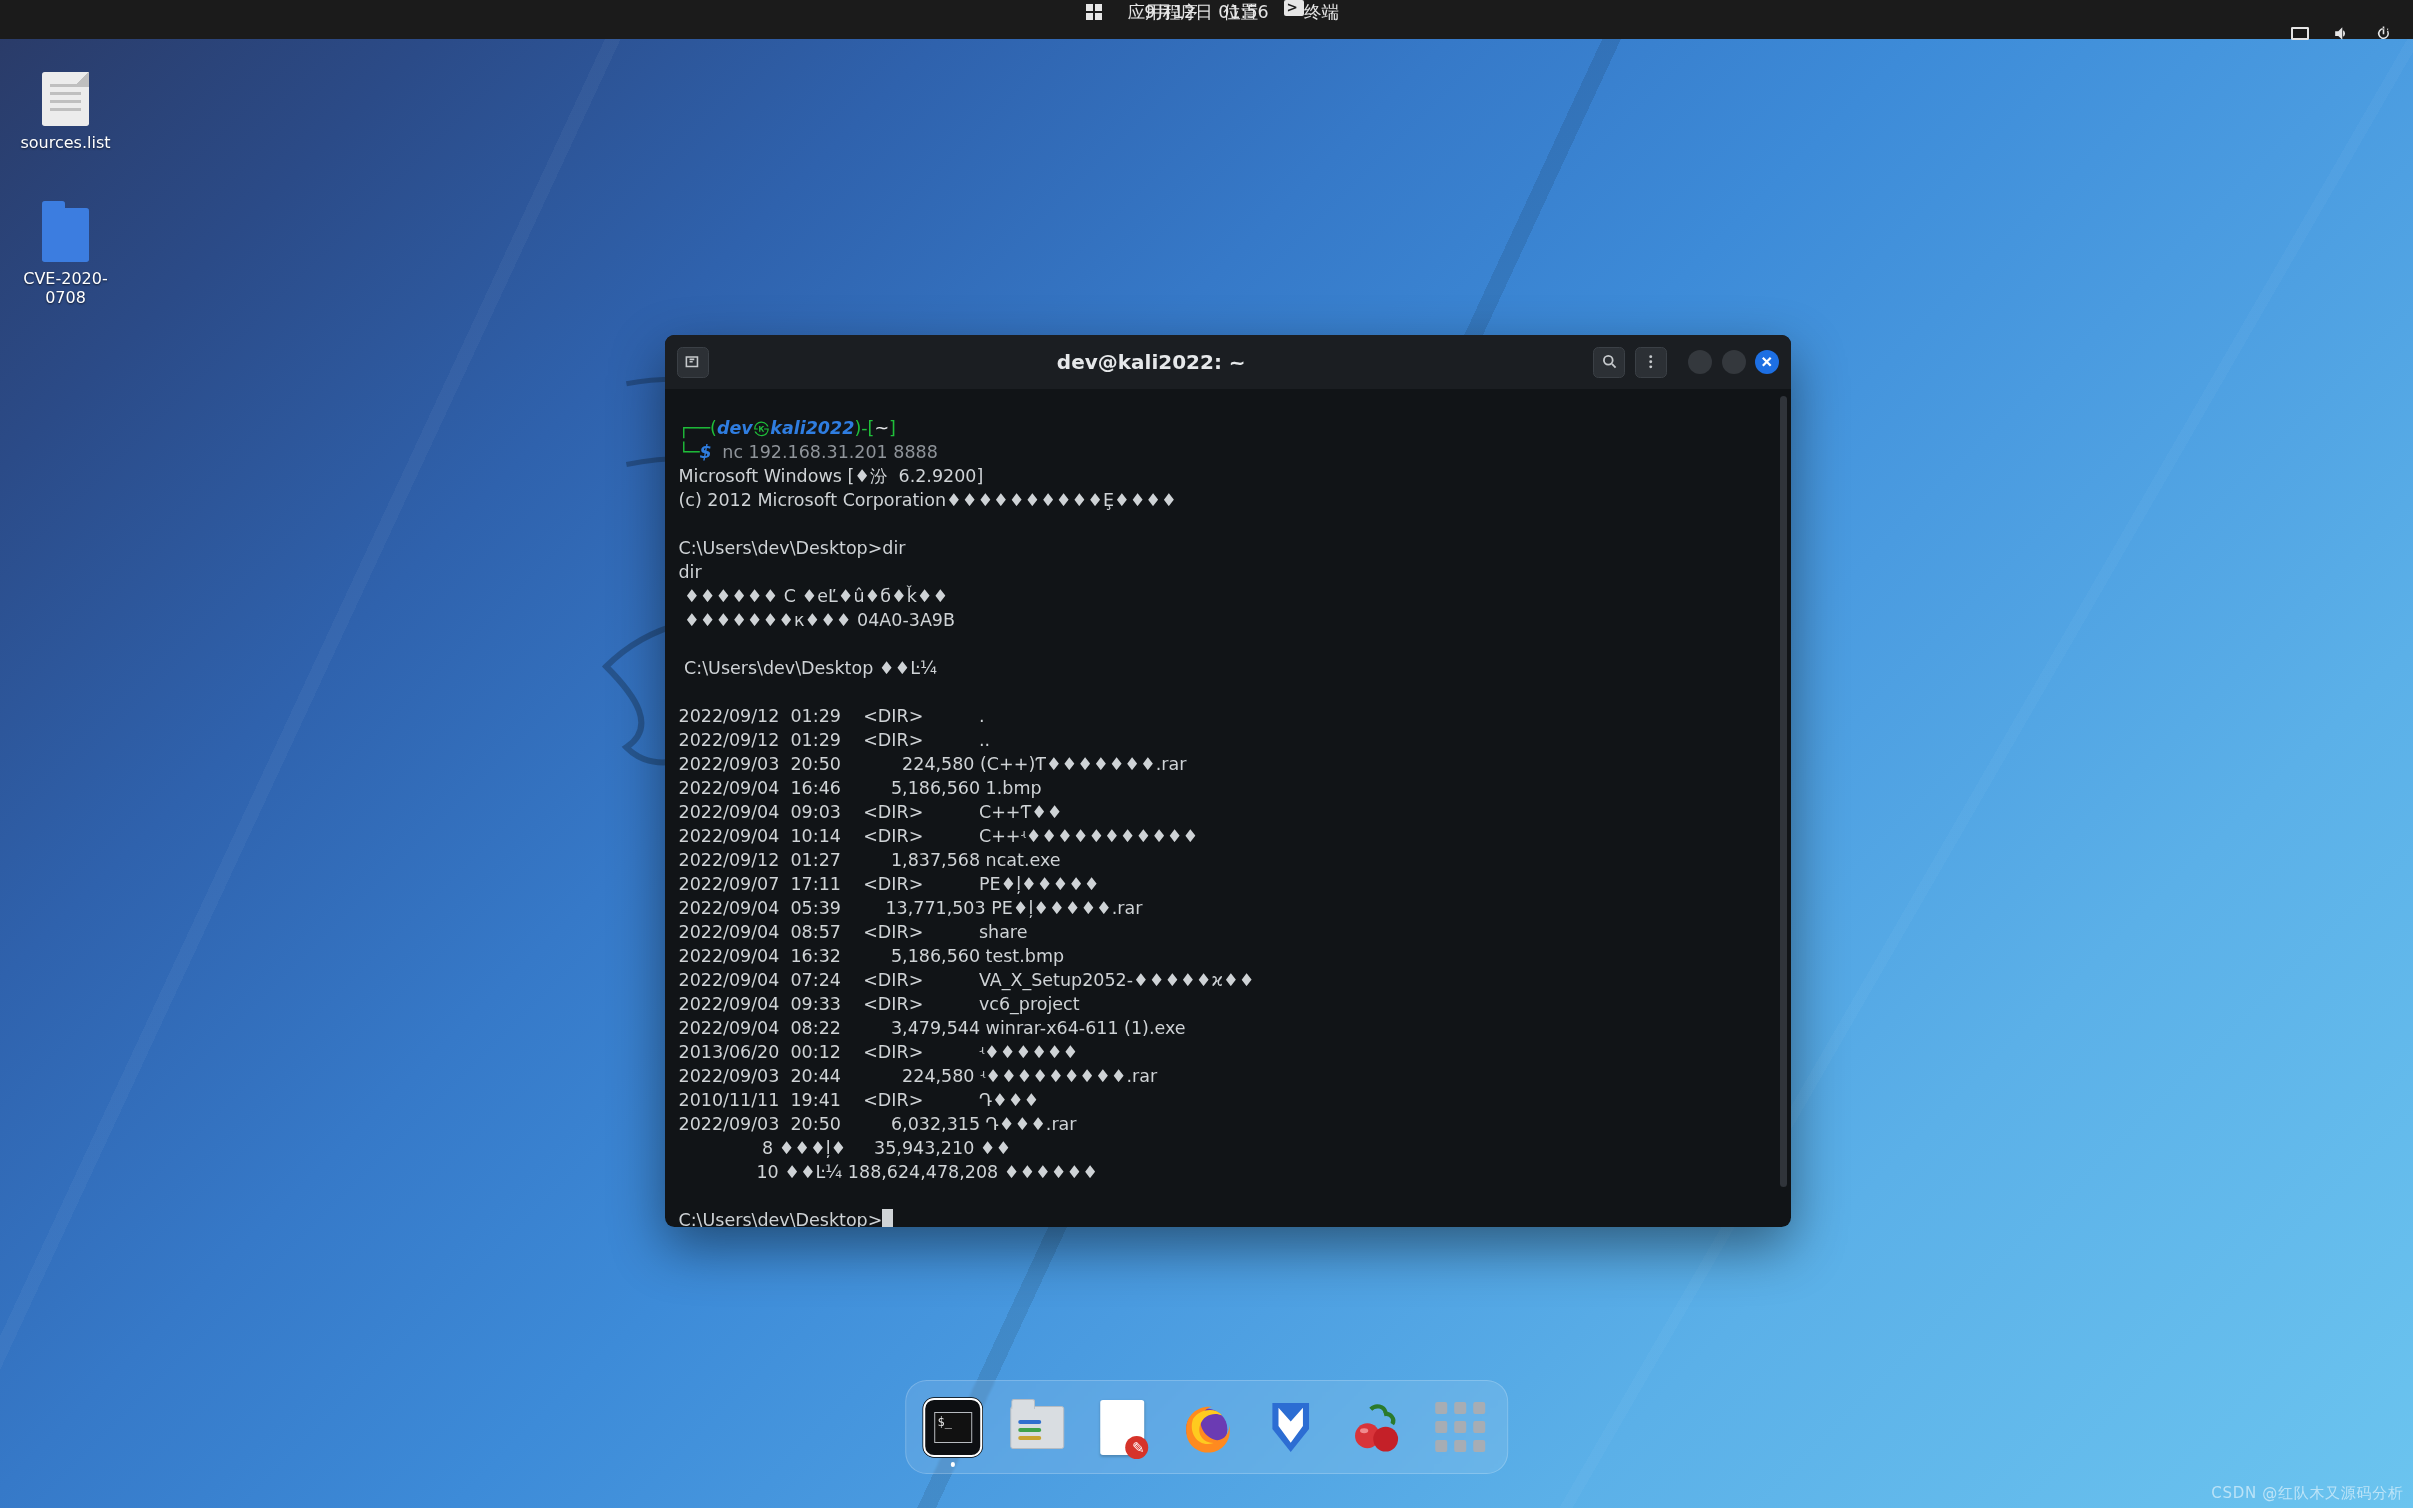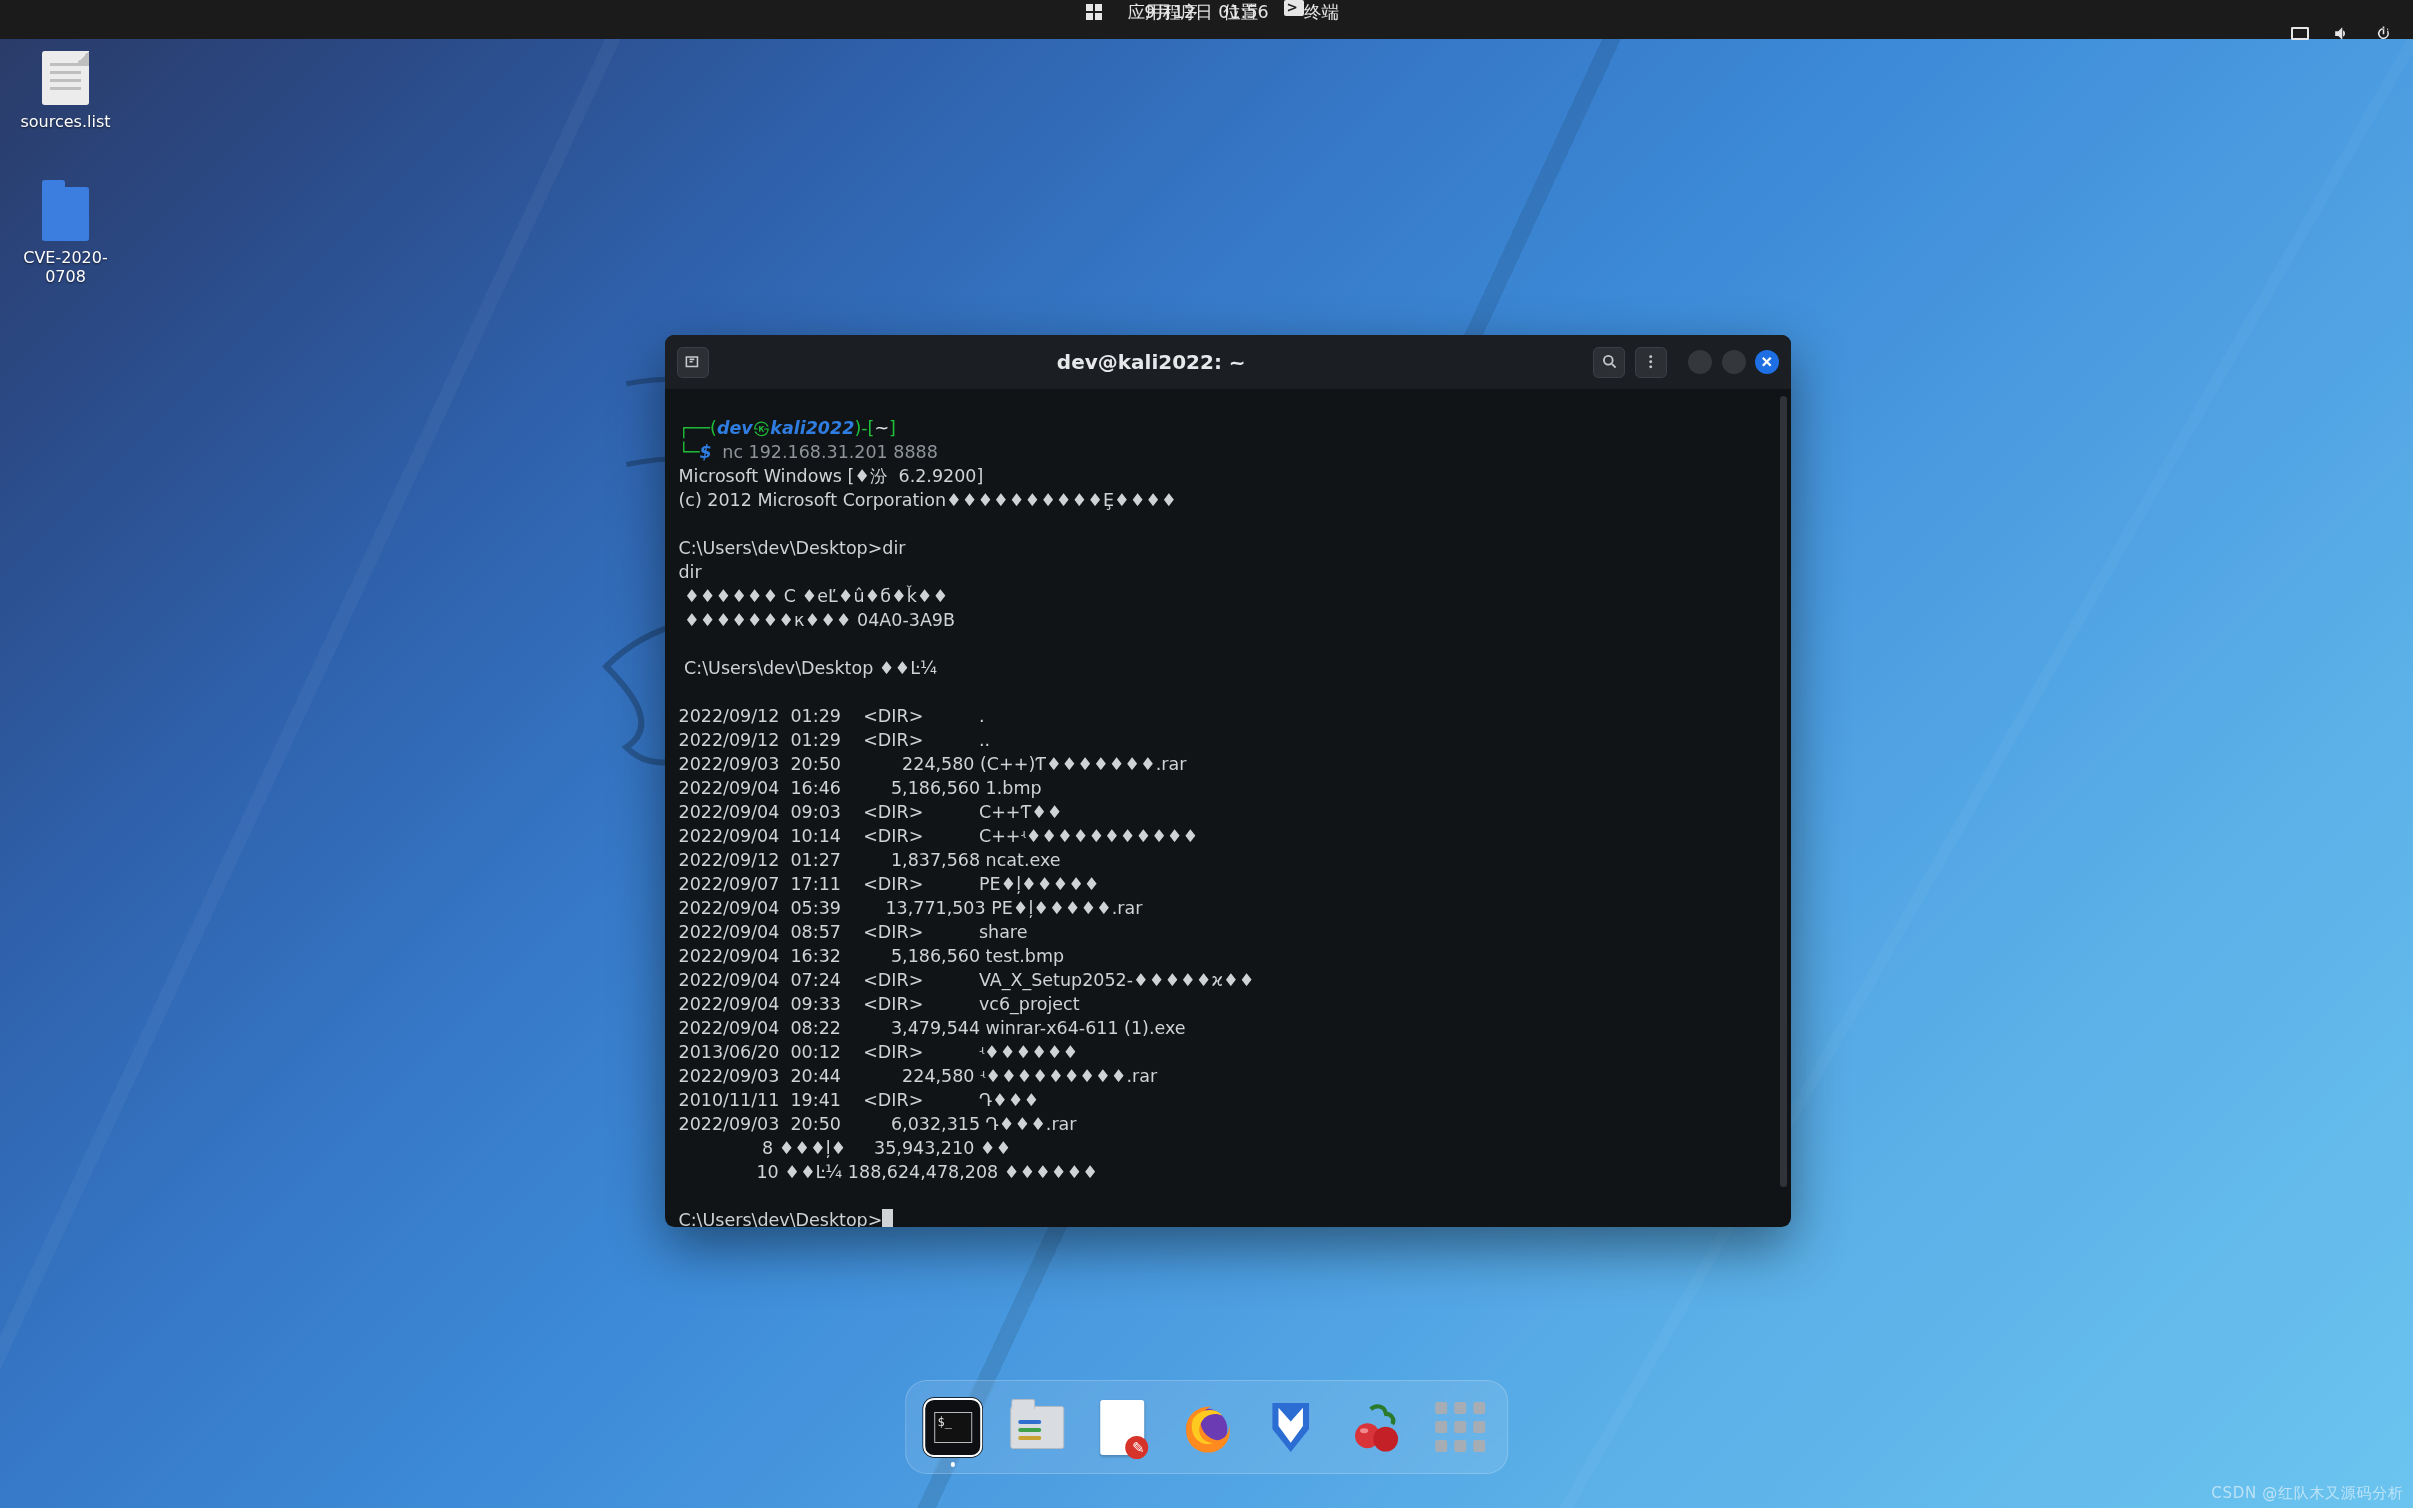--- a/index.html
+++ b/index.html
@@ -40,21 +40,21 @@
 .topbar .term-launch { display:flex; align-items:flex-start; gap:0; }
 .term-glyph { width:20px; height:16px; background:#e6e6e6; border-radius:2px; position:relative; }
 .term-glyph::after { content:">"; position:absolute; left:2.7px; top:-1.3px; color:#1b1b1b; font-size:13.5px; font-weight:bold; }
 .topbar .center { position:absolute; left:50%; transform:translateX(-50%); font-weight:500; }
 .topbar .right { margin-left:auto; display:flex; align-items:center; gap:23px; padding-right:13.5px; }
 .topbar .right svg { width:19px; height:19px; fill:#e6e6e6; }
 .window-ctrl-icon { width:17.5px; height:13.5px; border:2px solid #e6e6e6; border-radius:1.3px; position:relative; }
 
 
 .desk-icon { position:absolute; width:101px; text-align:center; color:#fff; font-size:16px;
-  text-shadow:0 0.7px 2px rgba(0,0,0,.6); }
+  text-shadow:0 0.7px 2px rgba(0,0,0,.6);margin-top:21px; }
 .desk-icon .glyph { width:47px; height:54px; margin:0 auto 6.7px; }
 .file-glyph { background:#ececec; border-radius:2.7px; position:relative; }
 .file-glyph::before { content:""; position:absolute; right:0; top:0; width:15px; height:15px;
   background:linear-gradient(135deg,#ececec 50%,#bfbfbf 50%); }
 .file-glyph::after { content:""; position:absolute; left:8px; right:8px; top:12px; height:27px;
   background:repeating-linear-gradient(#bfbfbf 0 2.7px,transparent 2.7px 8px); }
 .folder-glyph { width:53px; height:39px; background:#3c7de0; border-radius:2.7px; position:relative; margin-top:12px; }
 .folder-glyph::before { content:""; position:absolute; top:-6.7px; left:0; width:23px; height:9.4px;
   background:#3c7de0; border-radius:2.7px 2.7px 0 0; }
 

